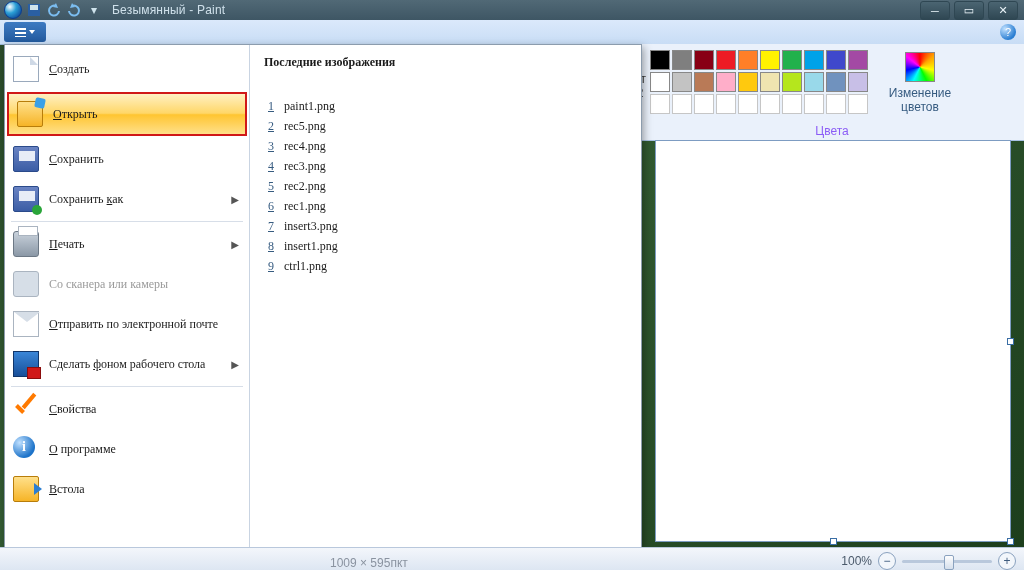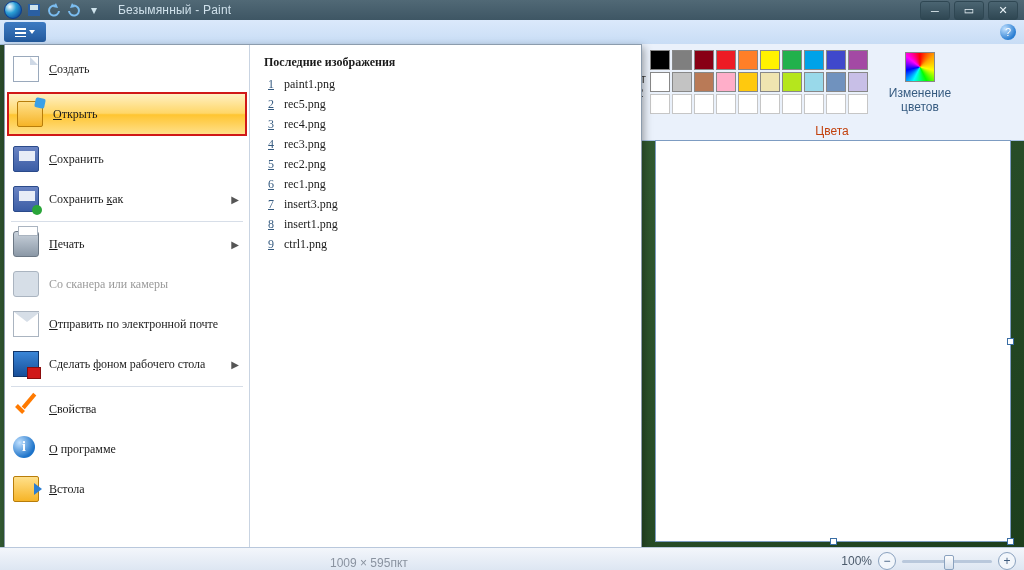--- a/index.html
+++ b/index.html
@@ -7,21 +7,21 @@
     background: linear-gradient(135deg,#2a4a2a 0%, #355f35 40%, #1c3d1c 100%); }
   
   .titlebar { position:absolute; top:0; left:0; right:0; height:20px;
     background: linear-gradient(#516976,#3e5664); display:flex; align-items:center; }
   .tb-left { display:flex; align-items:center; gap:4px; padding-left:4px; }
   .tb-orb { width:18px;height:18px;border-radius:50%;
     background: radial-gradient(circle at 30% 30%, #fff, #2a9fd6 40%, #0a3d91 90%);
     border:1px solid #0a3d91; box-sizing:border-box; }
   .qat-btn { width:16px;height:16px; display:flex; align-items:center; justify-content:center;
     color:#cfe3ec; }
-  .title-text { color:#cfe0ea; margin-left:16px; letter-spacing:.2px; }
+  .title-text { color:#cfe0ea; margin-left:10px; letter-spacing:.2px; }
   .winbtns { margin-left:auto; display:flex; }
   .winbtn { width:28px; height:17px; margin-top:1px; display:flex; align-items:center; justify-content:center;
     background: linear-gradient(#4b6572,#2f4753); border:1px solid #2f4753; border-radius:3px; margin-right:4px;
     color:#e9f3f8; font-size:11px; }
   .winbtn.close { margin-right:6px; }
   
   .ribbonrow { position:absolute; top:20px; left:0; right:0; height:24px;
     background: linear-gradient(#dbe9fb,#c8ddf5); border-bottom:1px solid #9ab6d9;
     display:flex; align-items:center; }
   .filebtn { margin-left:4px; width:42px; height:20px; border-radius:3px;
@@ -33,21 +33,21 @@
     linear-gradient(#fff,#fff) 0 8px/100% 1px no-repeat; }
   .filebtn .arrow { width:0;height:0;border-left:3px solid transparent;border-right:3px solid transparent;
     border-top:4px solid #fff; }
   .helpbtn { margin-left:auto; margin-right:8px; width:16px;height:16px; border-radius:50%;
     background: radial-gradient(circle at 30% 30%, #bfe0ff, #2a7ed2 70%);
     color:#fff; display:flex; align-items:center; justify-content:center; font-size:11px; }
   
   .colors-panel { position:absolute; top:44px; left:640px; right:0; height:90px;
     background:#eaf1fb; border-bottom:1px solid #a9c2e4; padding:6px 8px 0 10px; }
   .colors-label { position:absolute; bottom:2px; left:50%; transform:translateX(-50%);
-    color:#c2410c;text-align:right; }
+    color:#8b5cf6;text-align:right; }
   .colors-wrap { display:flex; align-items:flex-start; gap:16px; }
   .swatch-block .swatch-grid { display:grid; grid-template-columns:repeat(10,20px); grid-template-rows:repeat(3,20px); gap:2px; }
   .swatch { width:20px;height:20px; border:1px solid #888; box-sizing:border-box; }
   .swatch.empty { background:#fff; border:1px solid #c6c6c6; }
   .truncated-label { position:absolute; left:-10px; top:28px; color:#3b3b3b; line-height:14px; text-align:center; width:20px; }
   .editcolors { text-align:center; color:#365b80; width:72px; }
   .editcolors .rainbow { width:28px;height:28px; margin:2px auto 4px;
     background:conic-gradient(red,orange,yellow,lime,cyan,blue,magenta,red);
     border:1px solid #888; }
   
@@ -97,21 +97,21 @@
     background:#ff7a00; transform:rotate(45deg); }
   .ico-check:after { content:""; position:absolute; left:7px; top:3px; width:18px; height:4px;
     background:#ff7a00; transform:rotate(-50deg); }
   .ico-info { width:22px;height:22px; border-radius:50%;
     background:radial-gradient(circle at 30% 30%, #bfe0ff, #1d73c9 70%); color:#fff;
     display:flex; align-items:center; justify-content:center; font-weight:bold; font-size:14px; }
   .ico-exit { background:linear-gradient(#ffe08a,#f6b427); border:1px solid #b87d0a; border-radius:2px; box-sizing:border-box; }
   .ico-exit:before { content:""; position:absolute; right:-4px; top:6px; width:0;height:0;
     border-top:6px solid transparent; border-bottom:6px solid transparent; border-left:8px solid #2a7ed2; }
   .fm-sep { height:1px; background:#d7dee8; margin:2px 6px; }
-  .fm-head { font-weight:600; color:#1b1b1b; margin-bottom:4px; }
+  .fm-head { font-weight:600; color:#1b1b1b; margin-bottom:26px; }
   .recent { display:flex; align-items:center; gap:10px; height:20px; color:#1b1b1b; }
   .recent .num { width:10px; text-align:right; text-decoration:underline; color:#365b80; }
   
   .statusbar { position:absolute; left:0; right:0; bottom:0; height:22px;
     background:linear-gradient(#f3f6fb,#dde6f2); border-top:1px solid #b9c8dc;
     display:flex; align-items:flex-end; color:#4b5a6b; }
   .statusbar .dim { margin-left:330px; color:#8a93a0; }
   .zoom { margin-left:auto; display:flex; align-items:center; gap:6px; padding-right:8px;margin-top:29px; }
   .zbtn { width:16px;height:16px; border:1px solid #8aa2bf; border-radius:50%;
     display:flex; align-items:center; justify-content:center; background:#f2f6fb; color:#3d5a7d; font-size:12px; line-height:1; }

